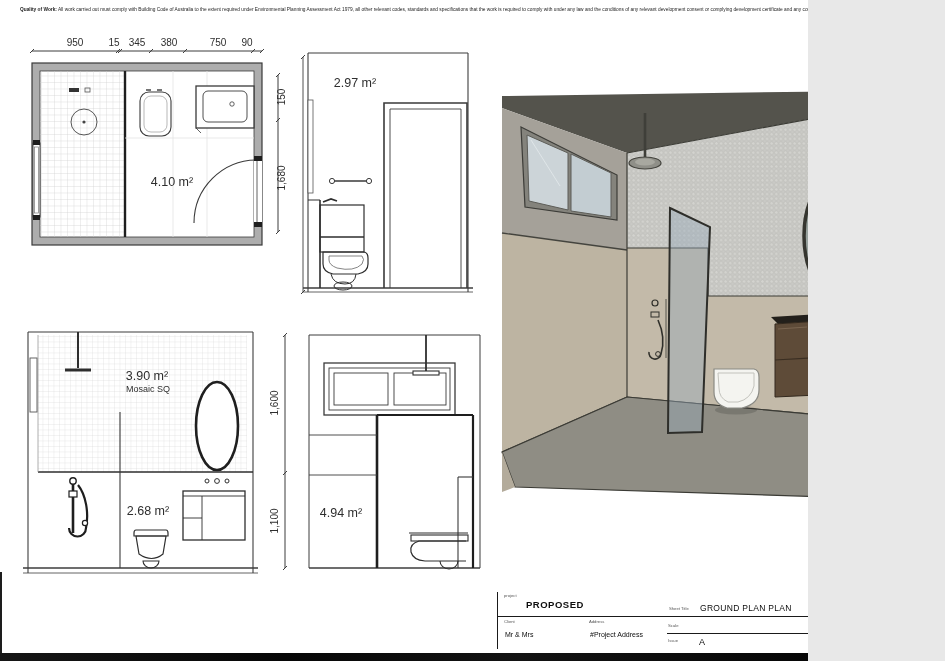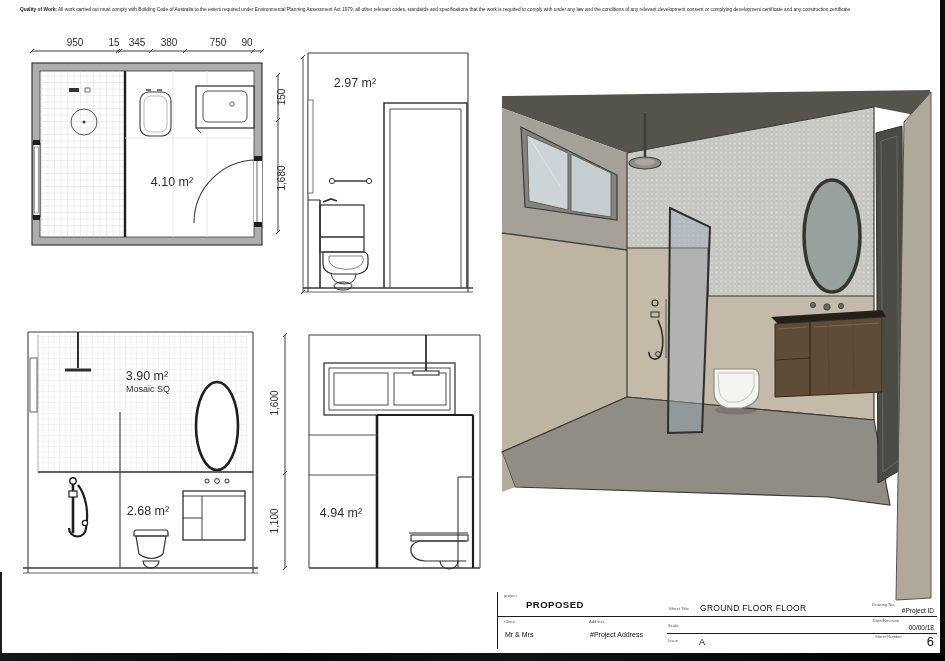--- a/index.html
+++ b/index.html
@@ -1,16 +1,16 @@
 <!DOCTYPE html>
 <html><head>
 <meta charset="utf-8">
 <style>
   html,body{margin:0;padding:0;background:#e8e8e8;}
-  .sheet{position:relative;width:945px;height:661px;background:#ffffff;overflow:hidden;
+  .sheet{position:relative;width:808px;height:661px;background:#ffffff;overflow:hidden;
          font-family:"Liberation Sans", sans-serif;}
   .abs{position:absolute;}
   
   .disclaimer{left:20px;top:7px;width:916px;font-size:4.8px;line-height:5.6px;color:#1c1c1c;
               text-align:justify;}
   .disclaimer b{font-weight:bold;}
   
   text{font-family:"Liberation Sans", sans-serif;fill:#2e2e2e;}
   .dim{font-size:10px;}
   .area{font-size:12.5px;}
@@ -374,21 +374,21 @@
     <span class="lbl" style="left:7px;top:3px">project</span>
     <span class="val proj-val" style="left:8px;top:9px">PROPOSED</span>
 
     <span class="lbl" style="left:7px;top:29px">Client</span>
     <span class="val small-val" style="left:8px;top:41px">Mr &amp; Mrs</span>
 
     <span class="lbl" style="left:92px;top:29px">Address</span>
     <span class="val small-val" style="left:93px;top:41px">#Project Address</span>
 
     <span class="lbl" style="left:172px;top:16px">Sheet Title</span>
-    <span class="val sheet-title-val" style="left:203px;top:13px">GROUND FLOOR FLOOR</span>
+    <span class="val sheet-title-val" style="left:203px;top:13px">GROUND PLAN PLAN</span>
 
     <span class="lbl" style="left:171px;top:33px">Scale</span>
     <span class="val small-val" style="left:203px;top:32px"></span>
 
     <span class="lbl" style="left:171px;top:48px">Issue</span>
     <span class="val" style="left:202px;top:47px;font-size:9px">A</span>
 
     <span class="lbl" style="left:375px;top:12px">Drawing No.</span>
     <span class="val num-val right-align" style="left:377px;top:17px">#Project ID</span>
 

